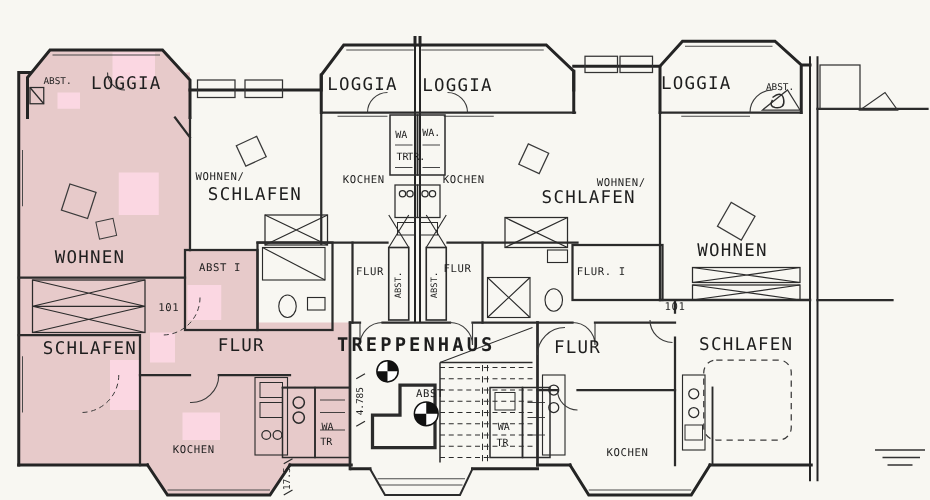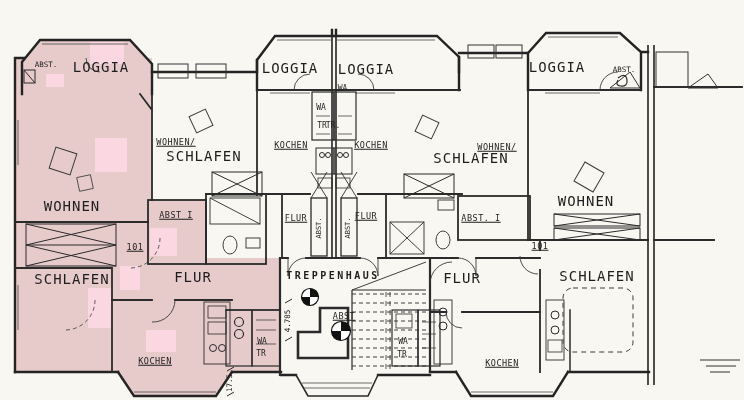--- a/index.html
+++ b/index.html
@@ -2,22 +2,22 @@
 <html><head>
 <meta charset="utf-8">
 <style>
   html,body{margin:0;padding:0;background:#f1f0ea;}
   .stage{position:relative;width:744px;height:400px;background:#f8f7f2;overflow:hidden;
          font-family:"DejaVu Sans Mono","Liberation Mono",monospace;}
   svg{position:absolute;left:0;top:0;}
   .labels{position:absolute;left:0;top:0;width:744px;height:400px;pointer-events:none;}
   .lbl{position:absolute;transform:translate(-50%,-50%);color:#1e1e1e;white-space:nowrap;
        font-weight:500;letter-spacing:1px;font-size:14px;line-height:1;}
-  .lbl.big{font-size:10px;letter-spacing:2.5px;font-weight:600;}
-  .lbl.med{font-size:8.5px;letter-spacing:.5px;text-decoration:underline;}
+  .lbl.big{font-size:15px;letter-spacing:2.5px;font-weight:600;}
+  .lbl.med{font-size:8.5px;letter-spacing:.5px;}
   .lbl.sm{font-size:8px;letter-spacing:0;}
   .lbl.tiny{font-size:7.5px;letter-spacing:0;}
   .lbl.v{transform:translate(-50%,-50%) rotate(-90deg);font-size:7.5px;letter-spacing:0;}
   .lbl.shaft{transform:translate(-50%,-50%) rotate(-90deg);font-size:7px;letter-spacing:0;}
 </style>
 </head>
 <body>
 
 <div class="stage">
 
@@ -233,21 +233,21 @@
   <div class="lbl" style="left:557px;top:67px">LOGGIA</div>
   <div class="lbl tiny" style="left:624px;top:70px">ABST.</div>
 
   <div class="lbl med" style="left:176px;top:142px">WOHNEN/</div>
   <div class="lbl" style="left:204px;top:156px">SCHLAFEN</div>
   <div class="lbl med" style="left:497px;top:147px">WOHNEN/</div>
   <div class="lbl" style="left:471px;top:158px">SCHLAFEN</div>
 
   <div class="lbl sm" style="left:321px;top:108px">WA</div>
   <div class="lbl sm" style="left:322px;top:126px">TR</div>
-  <div class="lbl sm" style="left:345px;top:89px">WA.</div>
+  <div class="lbl sm" style="left:345px;top:107px">WA.</div>
   <div class="lbl sm" style="left:333px;top:126px">TR.</div>
   <div class="lbl med" style="left:291px;top:145px">KOCHEN</div>
   <div class="lbl med" style="left:371px;top:145px">KOCHEN</div>
 
   <div class="lbl" style="left:72px;top:206px">WOHNEN</div>
   <div class="lbl med" style="left:176px;top:215px">ABST I</div>
   <div class="lbl med" style="left:135px;top:247px">101</div>
   <div class="lbl" style="left:72px;top:279px">SCHLAFEN</div>
   <div class="lbl" style="left:193px;top:277px">FLUR</div>
   <div class="lbl med" style="left:155px;top:361px">KOCHEN</div>
@@ -257,21 +257,21 @@
   <div class="lbl med" style="left:296px;top:218px">FLUR</div>
   <div class="lbl shaft" style="left:319px;top:228px">ABST.</div>
   <div class="lbl shaft" style="left:348px;top:228px">ABST.</div>
   <div class="lbl med" style="left:366px;top:216px">FLUR</div>
 
   <div class="lbl big" style="left:333px;top:276px">TREPPENHAUS</div>
   <div class="lbl med" style="left:344px;top:316px">ABST</div>
   <div class="lbl v" style="left:288px;top:321px">4.785</div>
   <div class="lbl v" style="left:230px;top:383px">17.5</div>
 
-  <div class="lbl med" style="left:481px;top:218px">ABST. I</div>
+  <div class="lbl med" style="left:481px;top:218px">FLUR. I</div>
   <div class="lbl" style="left:462px;top:278px">FLUR</div>
   <div class="lbl med" style="left:540px;top:246px">101</div>
   <div class="lbl" style="left:586px;top:201px">WOHNEN</div>
   <div class="lbl" style="left:597px;top:276px">SCHLAFEN</div>
   <div class="lbl sm" style="left:403px;top:342px">WA</div>
   <div class="lbl sm" style="left:402px;top:355px">TR</div>
   <div class="lbl med" style="left:502px;top:363px">KOCHEN</div>
 </div>
 
 </div>

